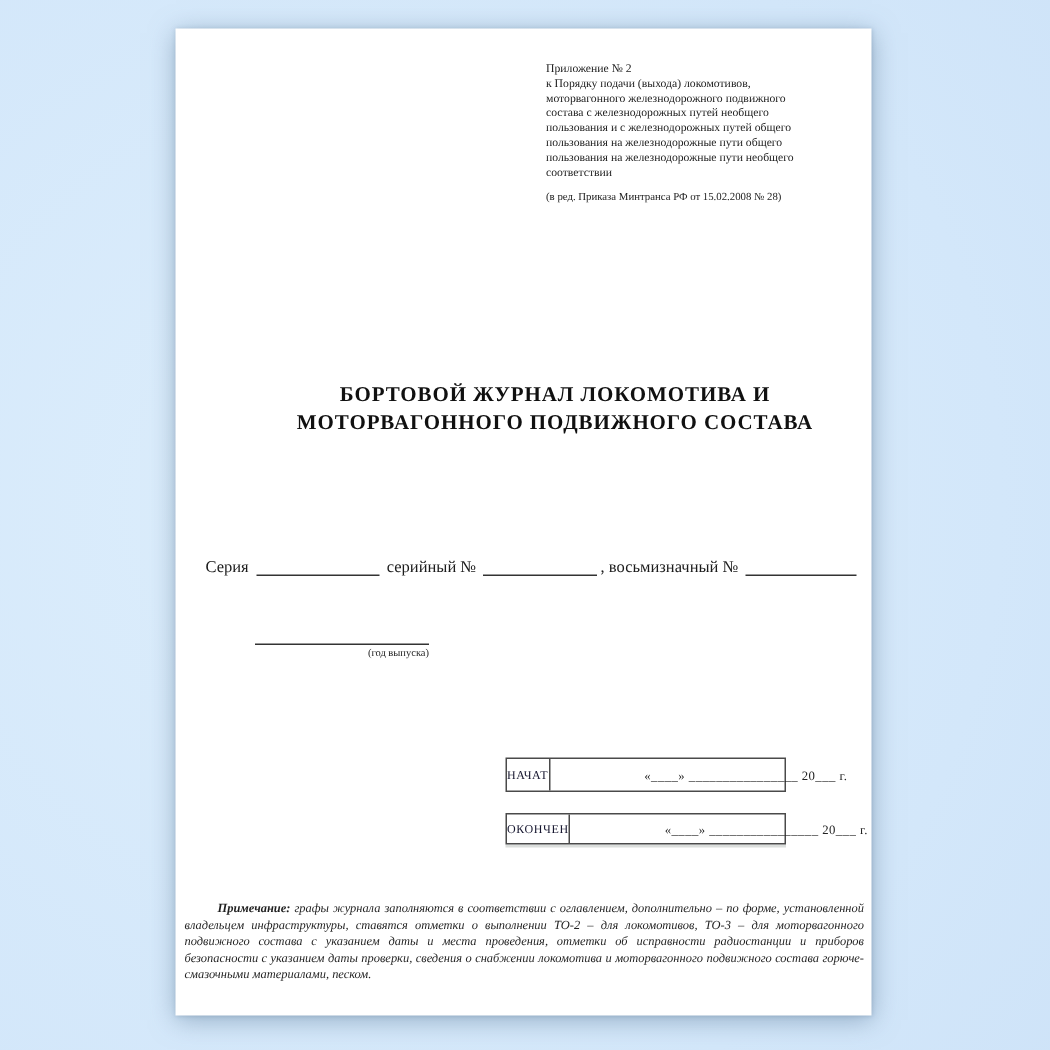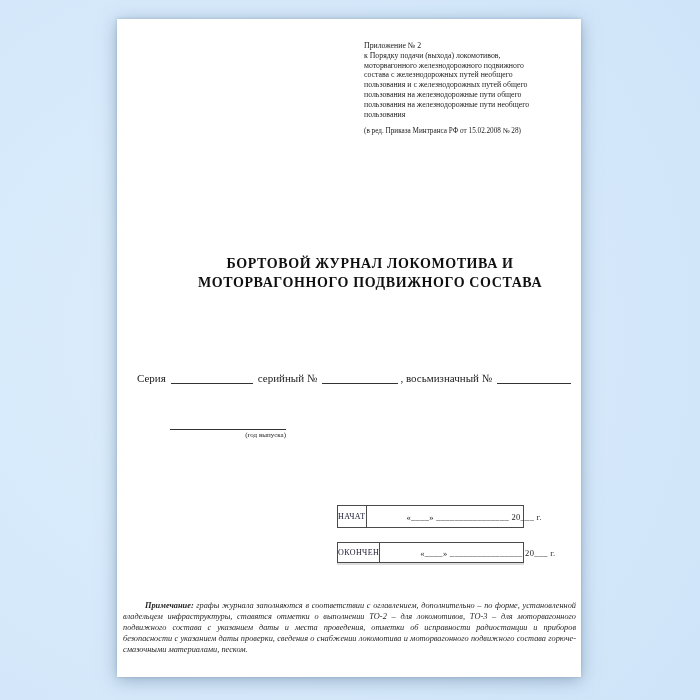--- a/index.html
+++ b/index.html
@@ -49,21 +49,21 @@
   }
   .box-start{top:486px;height:23px;}
   .box-end{top:523px;height:21px;box-shadow:0 2px 0 rgba(110,125,115,0.25);}
   .fill-box .box-label{
     width:48px;border-right:1px solid #4a4a4a;
     display:flex;align-items:center;justify-content:center;
     font-size:8px;letter-spacing:0.4px;color:#15152e;
   }
   .fill-box .box-value{
     flex:1;display:flex;align-items:center;
-    padding-left:7px;font-size:8.5px;letter-spacing:0.3px;white-space:nowrap;color:#222;
+    padding-left:7px;font-size:8.5px;letter-spacing:0.3px;white-space:nowrap;color:#222;margin-left:23px;
   }
   
   .note{
     position:absolute;left:6px;right:5px;top:581px;
     font-size:8.3px;font-style:italic;line-height:11px;
     text-align:justify;text-indent:22px;color:#1f1f1f;
   }
   .note-label{font-weight:bold;}
 </style>
 </head>
@@ -72,21 +72,21 @@
 <div class="page">
 
   <div class="header-ref">
     <div class="ref-line">Приложение № 2</div>
     <div class="ref-line">к Порядку подачи (выхода) локомотивов,</div>
     <div class="ref-line">моторвагонного железнодорожного подвижного</div>
     <div class="ref-line">состава с железнодорожных путей необщего</div>
     <div class="ref-line">пользования и с железнодорожных путей общего</div>
     <div class="ref-line">пользования на железнодорожные пути общего</div>
     <div class="ref-line">пользования на железнодорожные пути необщего</div>
-    <div class="ref-line">пользования</div>
+    <div class="ref-line">соответствии</div>
     <div class="amendment">(в ред. Приказа Минтранса РФ от 15.02.2008 № 28)</div>
   </div>
 
   <div class="title">
     <div>БОРТОВОЙ ЖУРНАЛ ЛОКОМОТИВА И</div>
     <div>МОТОРВАГОННОГО ПОДВИЖНОГО СОСТАВА</div>
   </div>
 
   <div class="series-row">
     <span>Серия</span>

